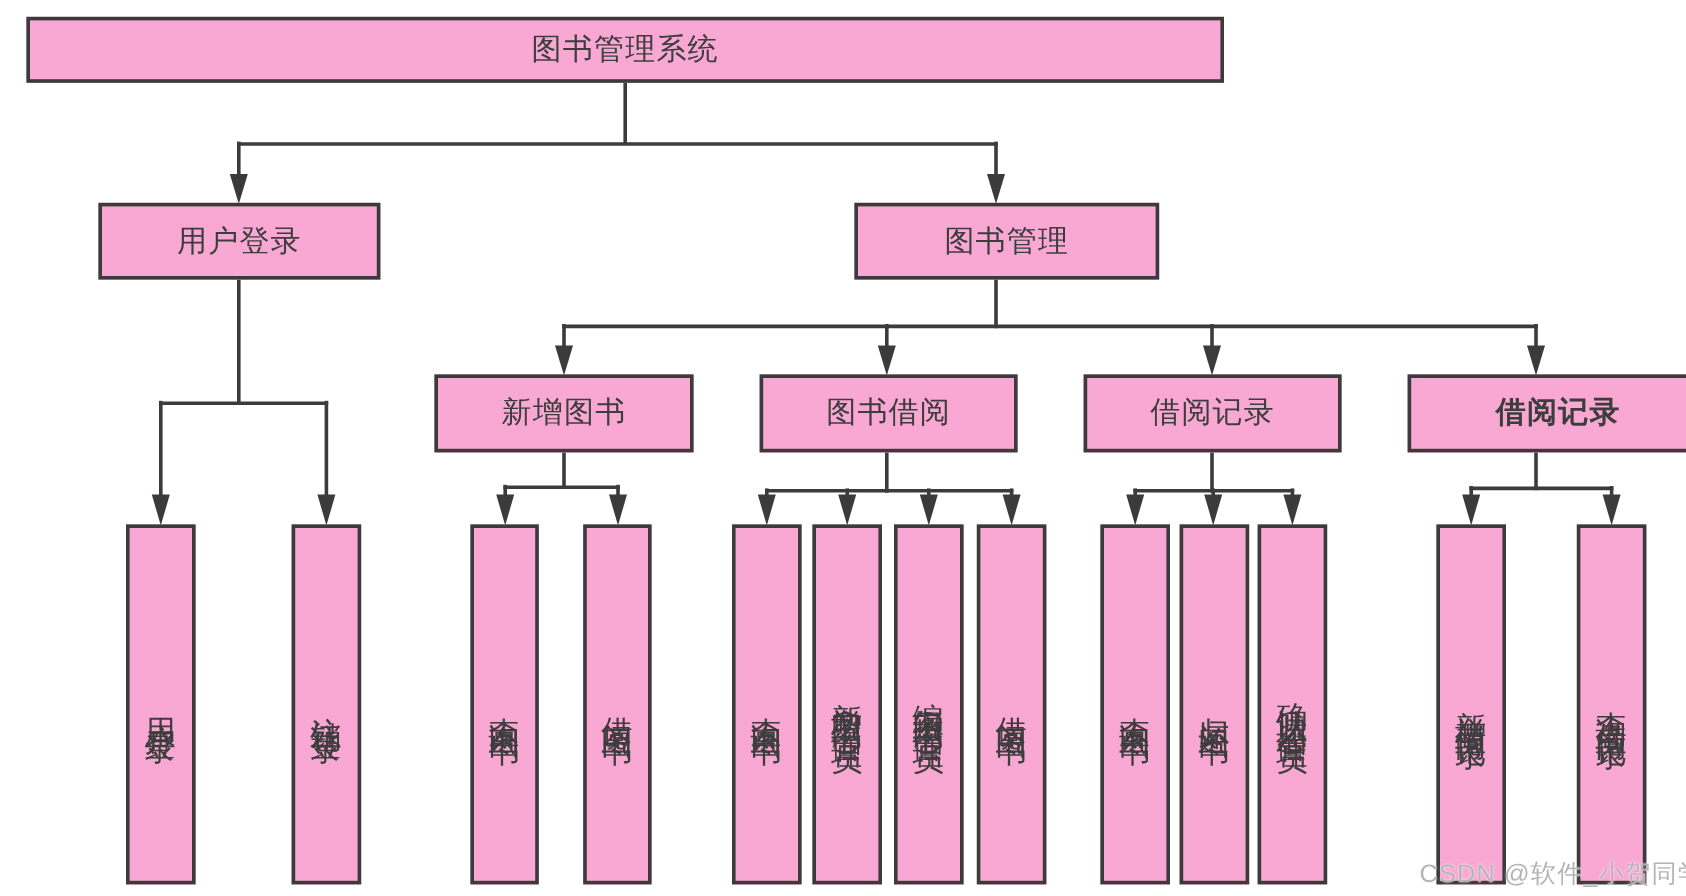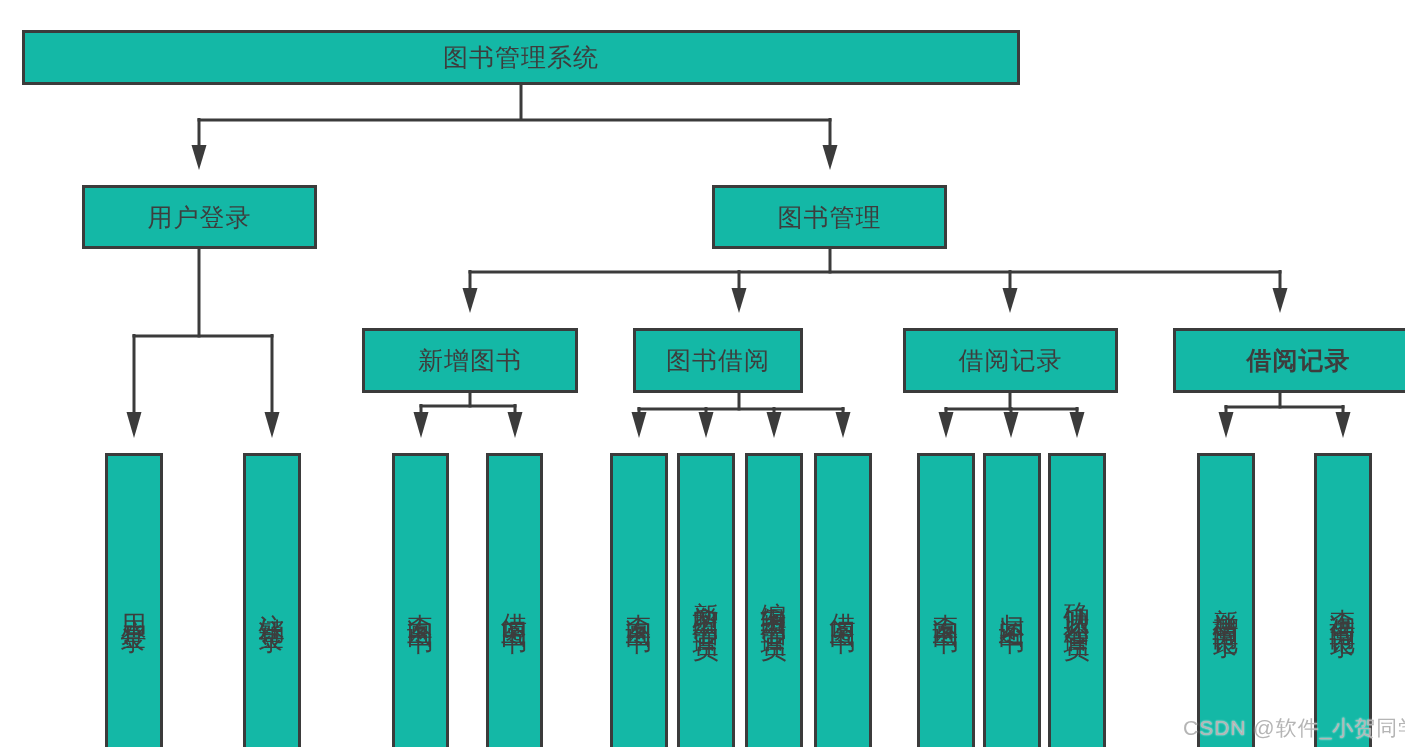--- a/index.html
+++ b/index.html
@@ -13,26 +13,25 @@
   }
   svg.connectors {
     position: absolute;
     left: 0; top: 0;
     width: 1405px; height: 747px;
   }
   .node {
     position: absolute;
     box-sizing: border-box;
     border: 3px solid #3b3b3b;
-    background: #14b8a6;
+    background: #f9a8d4;
     display: flex;
     align-items: center;
     justify-content: center;
     color: #3d3d3d;
-    margin-top: 16px;
   }
   .node span {
     display: block;
     font-size: 25px;
     letter-spacing: 1px;
     line-height: 1;
     white-space: nowrap;
   }
   .node.v span {
     writing-mode: vertical-rl;
@@ -118,28 +117,28 @@
     <polygon points="1335.5,412 1350.5,412 1343,438" fill="#3b3b3b" stroke="none"></polygon>
   </svg>
 
   <div class="node" style="left:22px; top:14px; width:998px; height:55px;">
     <span>图书管理系统</span>
   </div>
 
   <div class="node" style="left:82px; top:169px; width:235px; height:64px;">
     <span>用户登录</span>
   </div>
-  <div class="node" style="left:712px; top:169px; width:235px; height:64px;">
+  <div class="node" style="left:712px; top:169px; width:254px; height:64px;">
     <span>图书管理</span>
   </div>
 
   <div class="node" style="left:362px; top:312px; width:216px; height:65px;">
     <span>新增图书</span>
   </div>
-  <div class="node" style="left:633px; top:312px; width:170px; height:65px;">
+  <div class="node" style="left:633px; top:312px; width:215px; height:65px;">
     <span>图书借阅</span>
   </div>
   <div class="node" style="left:903px; top:312px; width:215px; height:65px;">
     <span>借阅记录</span>
   </div>
   <div class="node" style="left:1173px; top:312px; width:251px; height:65px;font-weight:bold;">
     <span>借阅记录</span>
   </div>
 
   <div class="node v" style="left:105px; top:437px; width:58px; height:300px;">

